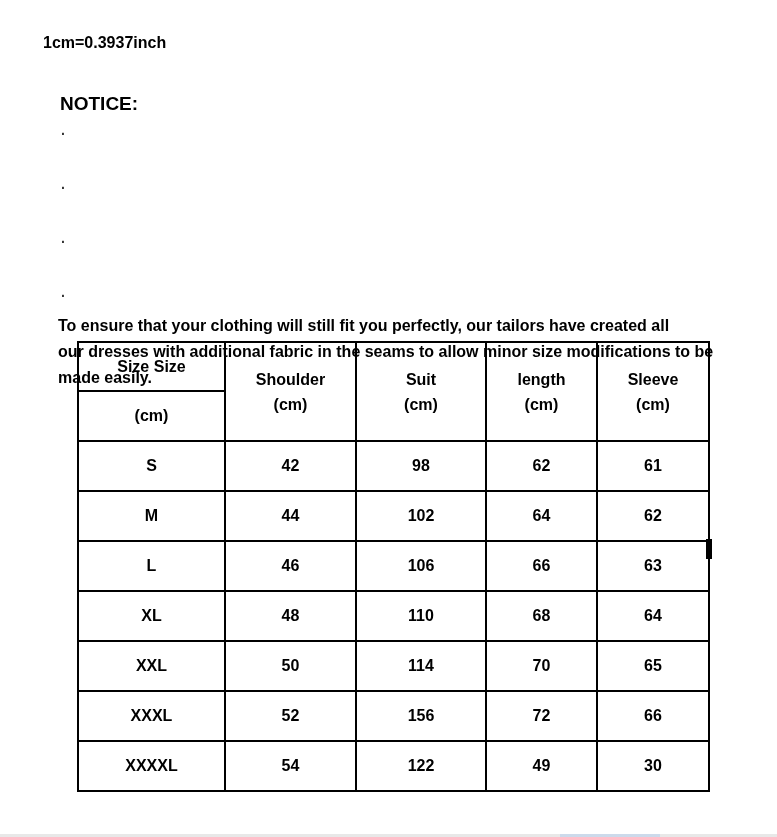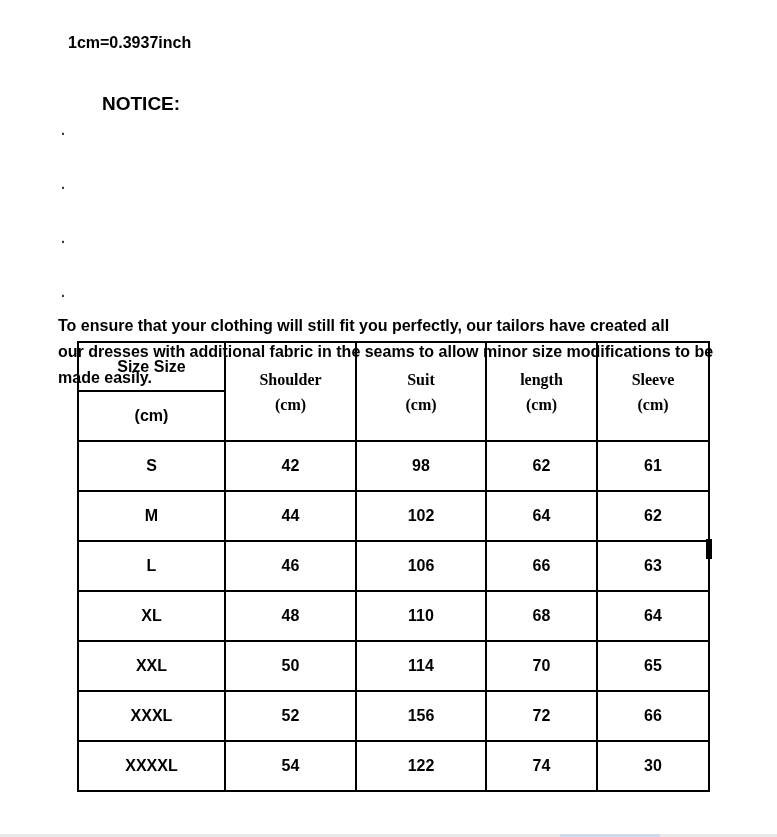--- a/index.html
+++ b/index.html
@@ -12,33 +12,32 @@
     height: 837px;
     background: #ffffff;
     font-family: "Liberation Sans", sans-serif;
     font-weight: 700;
     color: #000000;
     overflow: hidden;
   }
 
   .conversion-note {
     position: absolute;
-    left: 68px;
+    left: 43px;
     top: 33px;
     font-size: 16px;
     line-height: 20px;
   }
 
   .notice-title {
     position: absolute;
     left: 60px;
     top: 93px;
     font-size: 19px;
     line-height: 22px;
-    margin-left: 42px;
   }
 
   .bullets {
     position: absolute;
     left: 58px;
     top: 125px;
     width: 700px;
   }
   .bullet {
     position: relative;
@@ -69,21 +68,21 @@
     border: 2px solid #000000;
     text-align: center;
     vertical-align: middle;
     padding: 0;
     font-size: 16px;
     font-weight: 700;
   }
   tr.hdr-top td { height: 47px; }
   tr.hdr-bottom td { height: 48px; }
   tr.body-row td { height: 48px; }
-  .two-line div { line-height: 25px; font-family: Liberation Serif, serif; }
+  .two-line div { line-height: 25px; }
 
   .stray-mark {
     position: absolute;
     left: 706px;
     top: 539px;
     width: 6px;
     height: 20px;
     background: #000000;
   }
 
@@ -199,21 +198,21 @@
       <td>XXXL</td>
       <td>52</td>
       <td>156</td>
       <td>72</td>
       <td>66</td>
     </tr>
     <tr class="body-row">
       <td>XXXXL</td>
       <td>54</td>
       <td>122</td>
-      <td>74</td>
+      <td>49</td>
       <td>30</td>
     </tr>
   </tbody>
 </table>
 
 <div class="stray-mark"></div>
 
 <div class="bottom-strip">
   <div class="accent"></div>
 </div>

